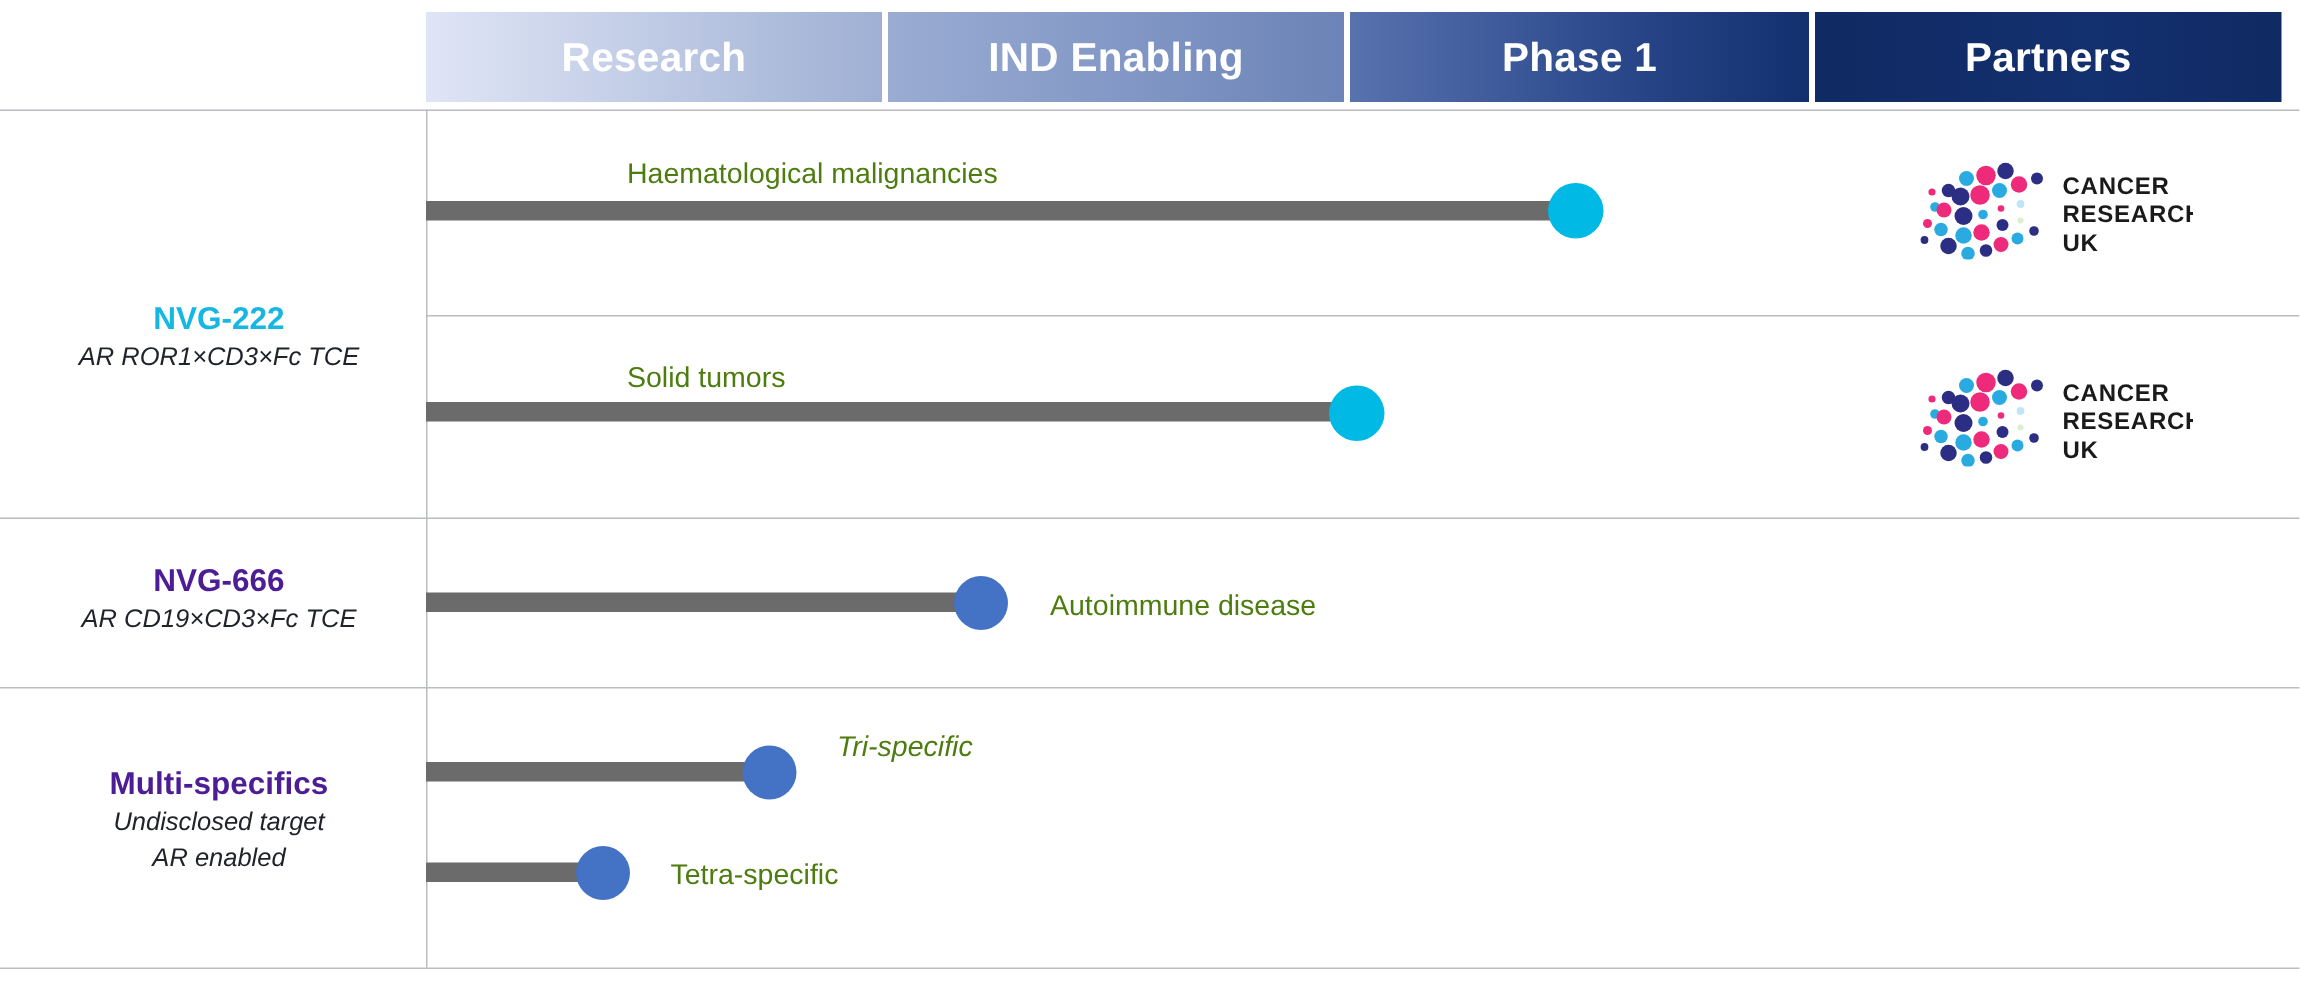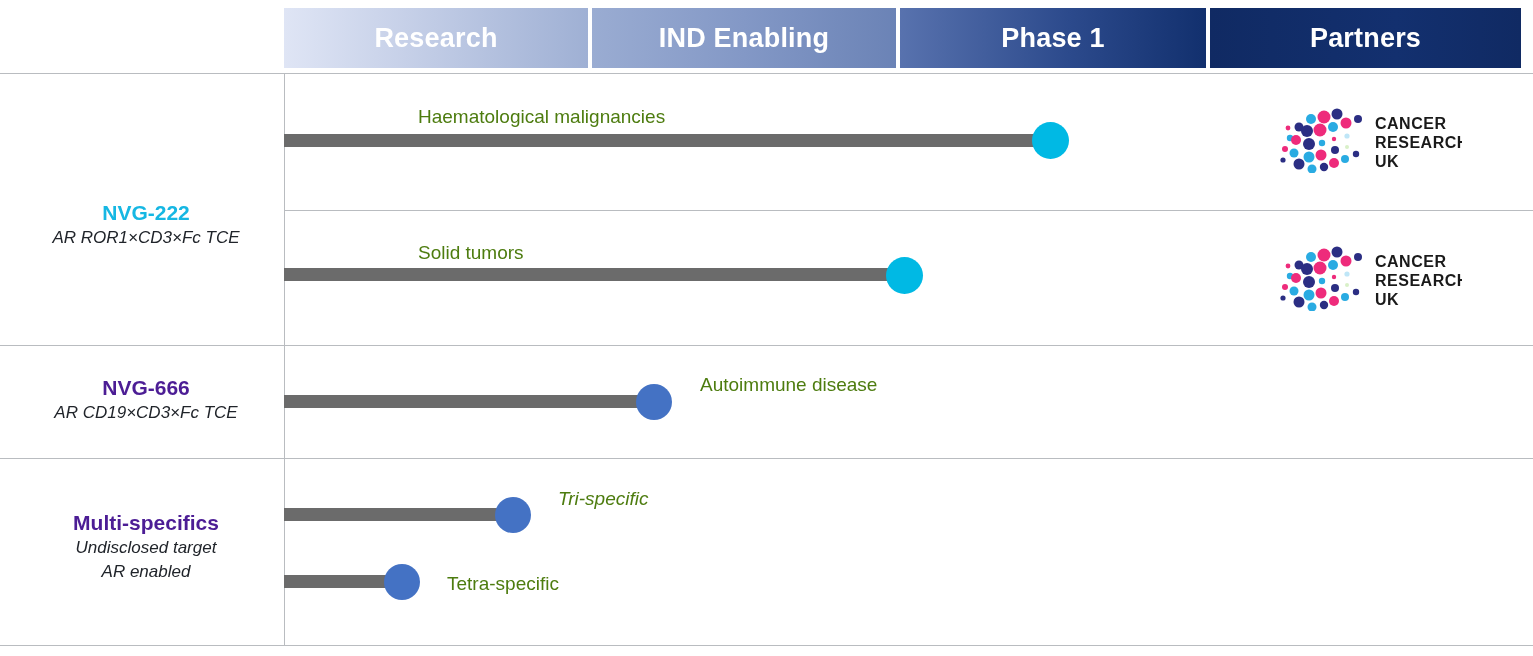--- a/index.html
+++ b/index.html
@@ -230,21 +230,21 @@
     </svg>
   </div>
 
   <div class="prog" style="top:375px;">
     <div class="prog-name navy">NVG-666</div>
     <div class="prog-sub">AR CD19×CD3×Fc TCE</div>
   </div>
 
   <div class="bar" style="left:284px; top:395px; width:357px;"></div>
   <div class="dot blue" style="left:636px; top:384px; width:36px; height:36px;"></div>
-  <div class="bar-label" style="left:700px; top:374px;">Autoimmune disease</div>
+  <div class="bar-label" style="left:700px; top:394px;">Autoimmune disease</div>
 
   <div class="prog" style="top:510px;">
     <div class="prog-name navy">Multi-specifics</div>
     <div class="prog-sub">Undisclosed target</div>
     <div class="prog-sub">AR enabled</div>
   </div>
 
   <div class="bar" style="left:284px; top:508px; width:215px;"></div>
   <div class="dot blue" style="left:495px; top:497px; width:36px; height:36px;"></div>
   <div class="bar-label" style="left:558px; top:488px;font-style:italic;">Tri-specific</div>

